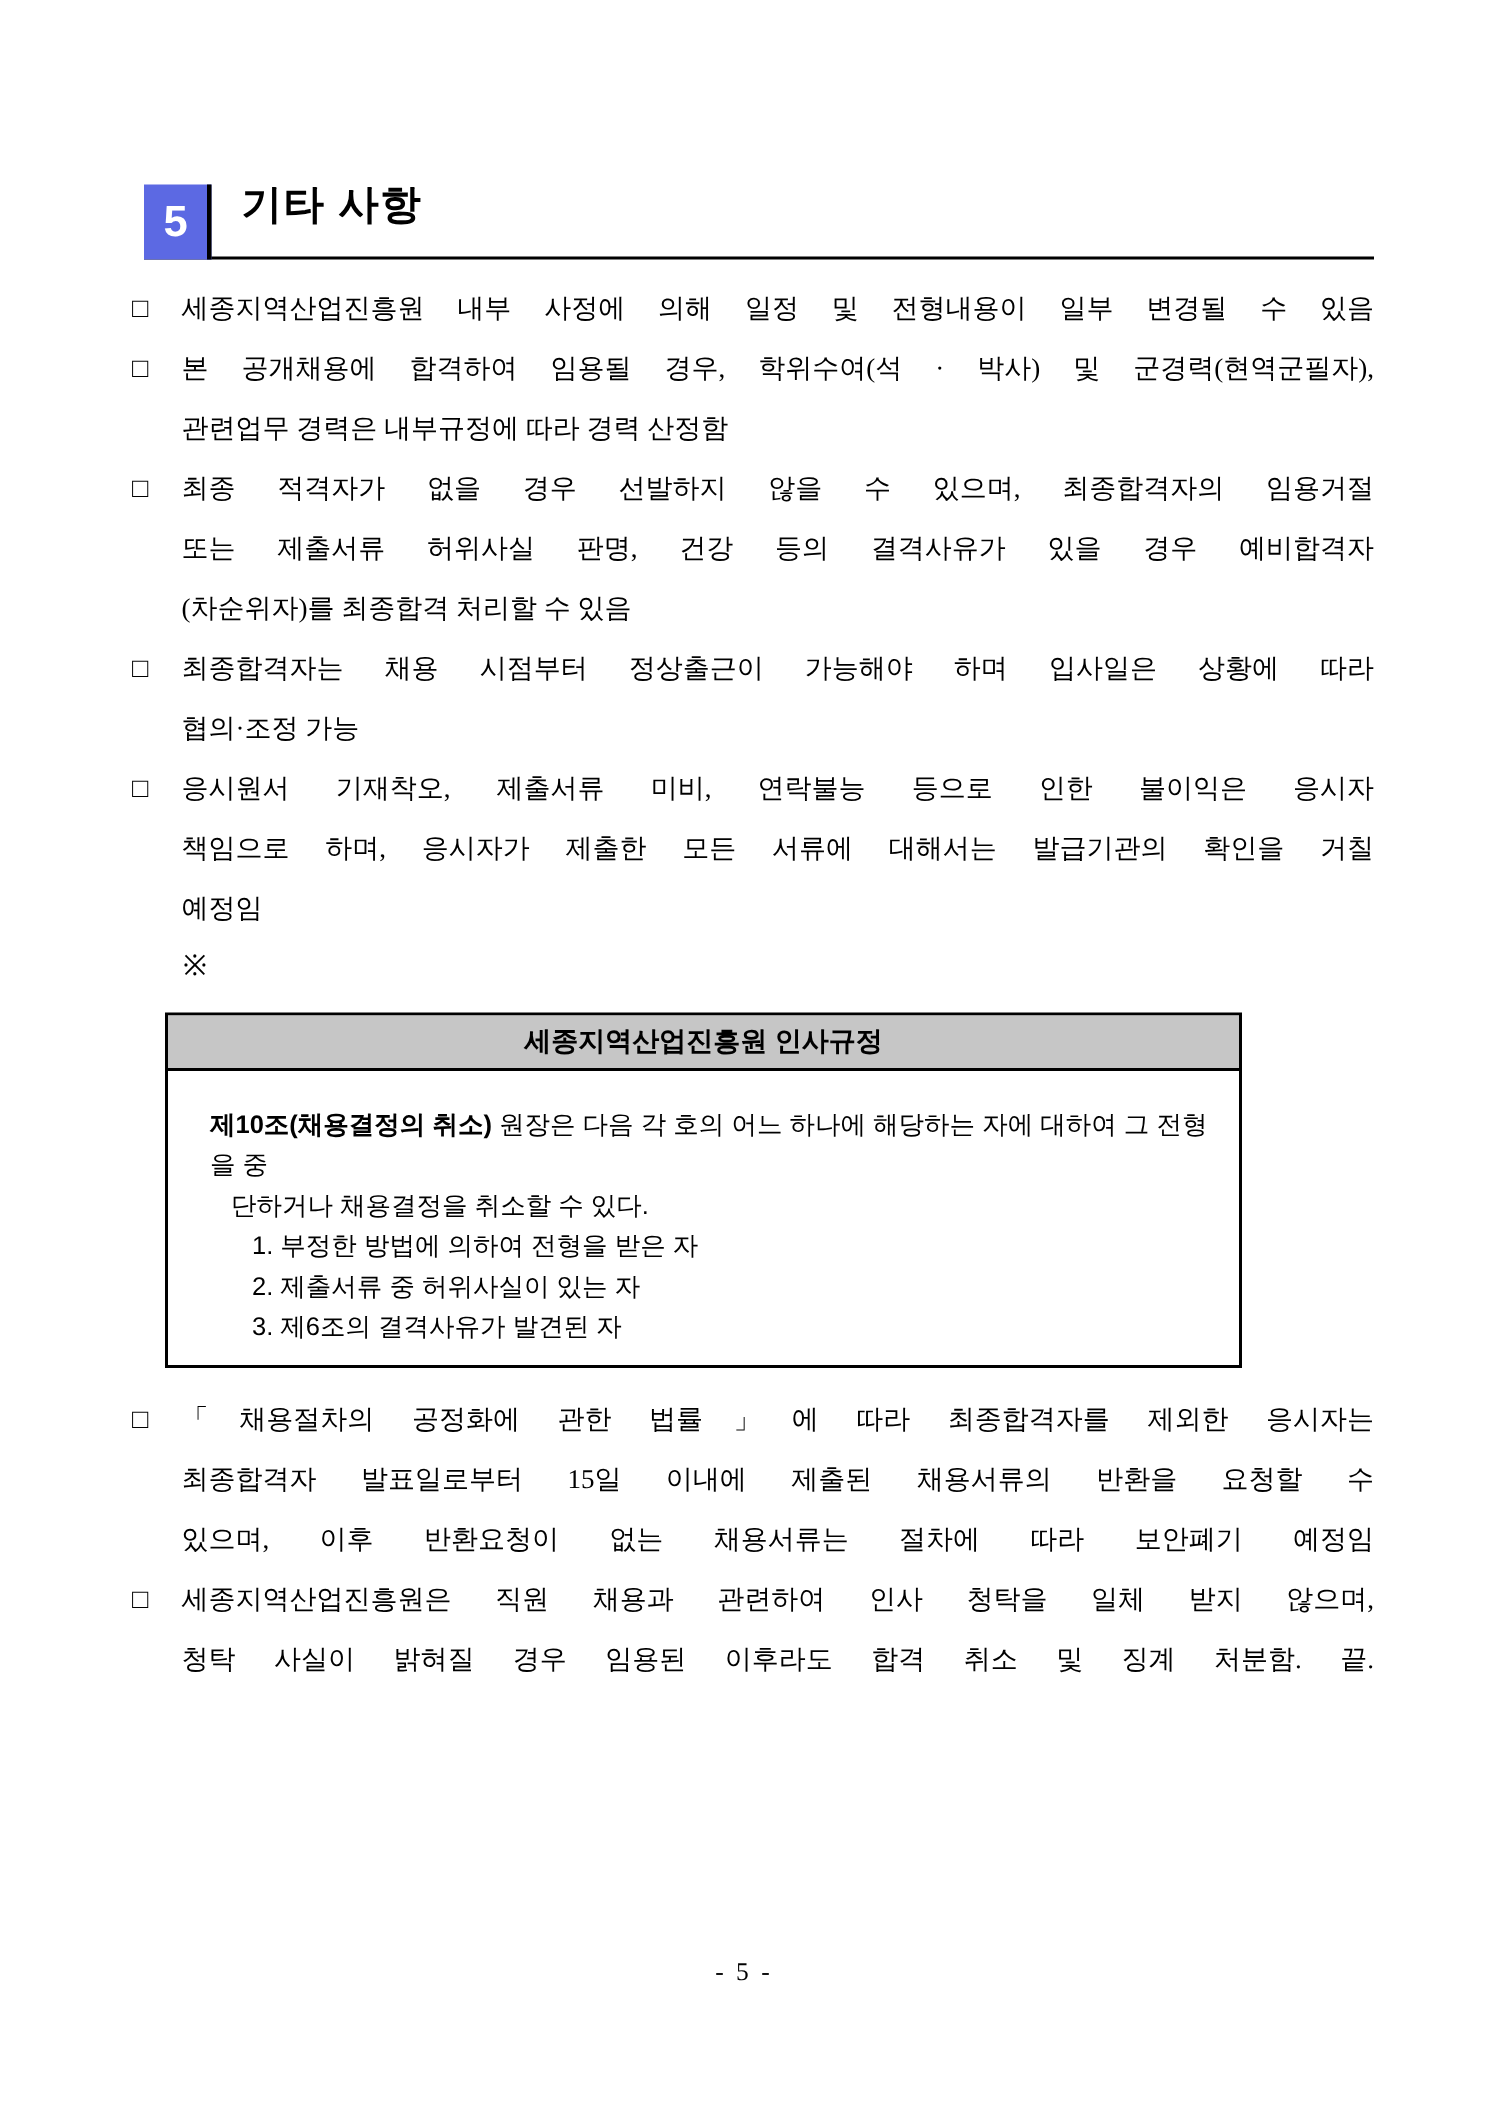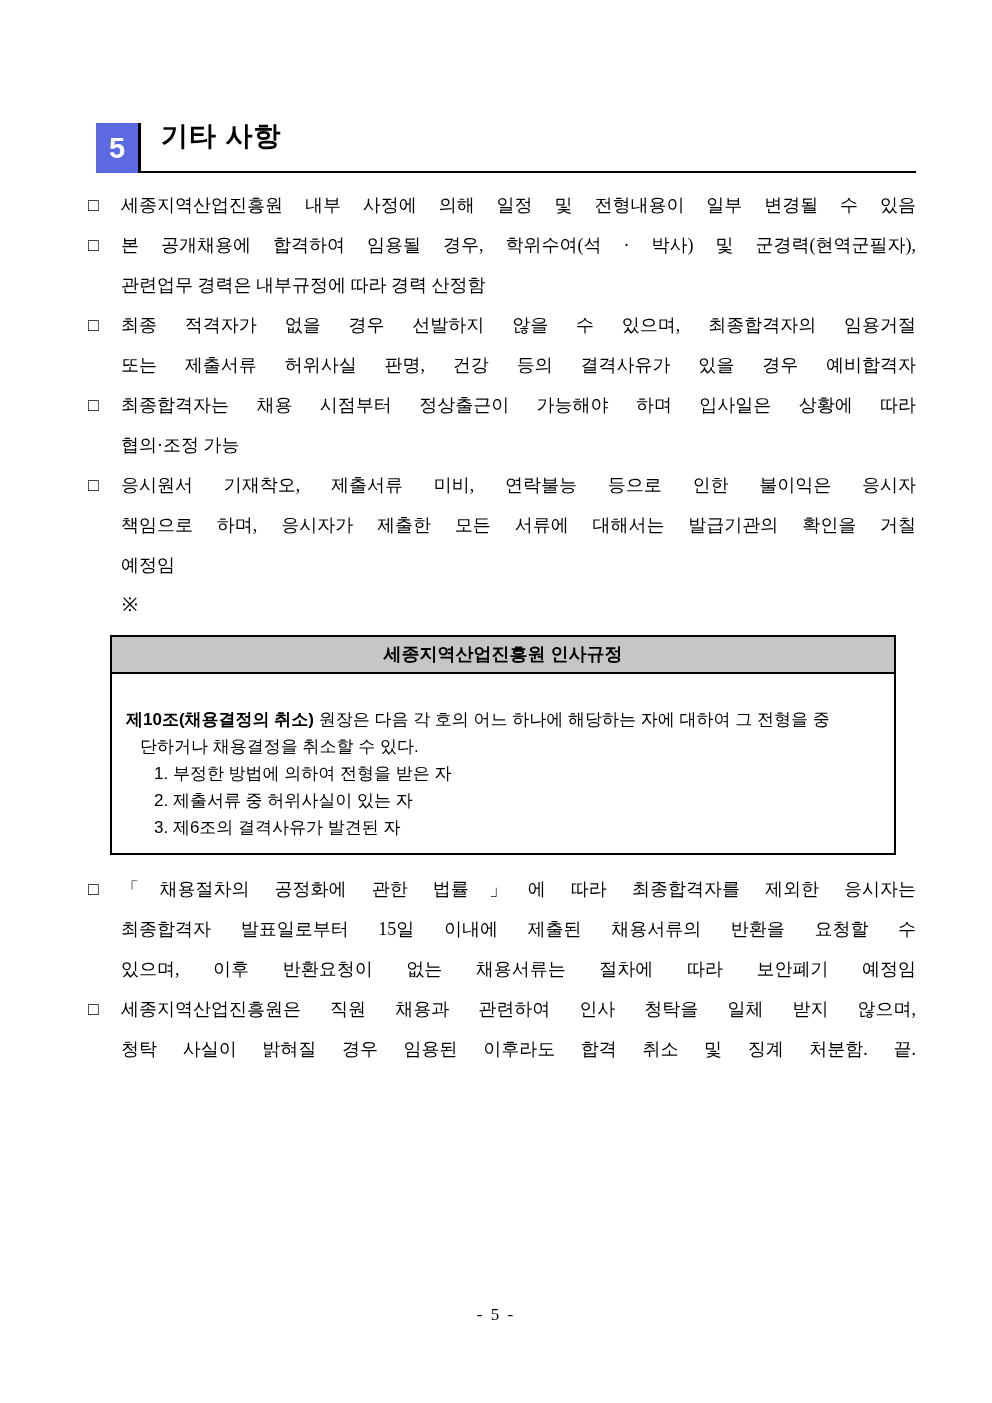--- a/index.html
+++ b/index.html
@@ -47,32 +47,32 @@
   .line { font-size:18px; line-height:40px; word-break:keep-all; }
   .line.jf { text-align:justify; text-align-last:justify; }
 
   
   .note-row { display:flex; padding-left:34px; }
   .note-row .marker { flex:none; width:29px; font-size:19px; line-height:40px; }
   .note-row .note-text { font-size:20px; line-height:40px; }
 
   
   .reg-box {
-    margin:10px 0 14px 22px; width:786px;
+    margin:10px 0 14px 22px; width:718px;
     border:2px solid #000;
     font-family:"Liberation Sans","DejaVu Sans",sans-serif;
   }
   .reg-box .strip {
     background:#c6c6c6;
     border-bottom:2px solid #000;
     text-align:center;
     font-weight:bold; font-size:18px;
     padding:5px 0 6px 0;
   }
-  .reg-box .boxbody { padding:22px 12px 12px 14px; font-size:17px; line-height:27px;margin-top:10px; }
+  .reg-box .boxbody { padding:22px 12px 12px 28px; font-size:17px; line-height:27px; }
   .reg-lead .bold { font-weight:bold; }
   .reg-lead-2 { padding-left:14px; }
   .reg-item { padding-left:28px; }
 
   
   .page-num {
     position:absolute; left:0; width:100%;
     top:1305px; text-align:center;
     font-size:17px; letter-spacing:2px;
   }
@@ -101,20 +101,21 @@
         <div class="line jf">본 공개채용에 합격하여 임용될 경우, 학위수여(석 · 박사) 및 군경력(현역군필자),</div>
         <div class="line">관련업무 경력은 내부규정에 따라 경력 산정함</div>
       </div>
     </div>
 
     <div class="bullet">
       <div class="marker">□</div>
       <div class="lines">
         <div class="line jf">최종 적격자가 없을 경우 선발하지 않을 수 있으며, 최종합격자의 임용거절</div>
         <div class="line jf">또는 제출서류 허위사실 판명, 건강 등의 결격사유가 있을 경우 예비합격자</div>
+        <div class="line">(차순위자)를 최종합격 처리할 수 있음</div>
       </div>
     </div>
 
     <div class="bullet">
       <div class="marker">□</div>
       <div class="lines">
         <div class="line jf">최종합격자는 채용 시점부터 정상출근이 가능해야 하며 입사일은 상황에 따라</div>
         <div class="line">협의·조정 가능</div>
       </div>
     </div>

